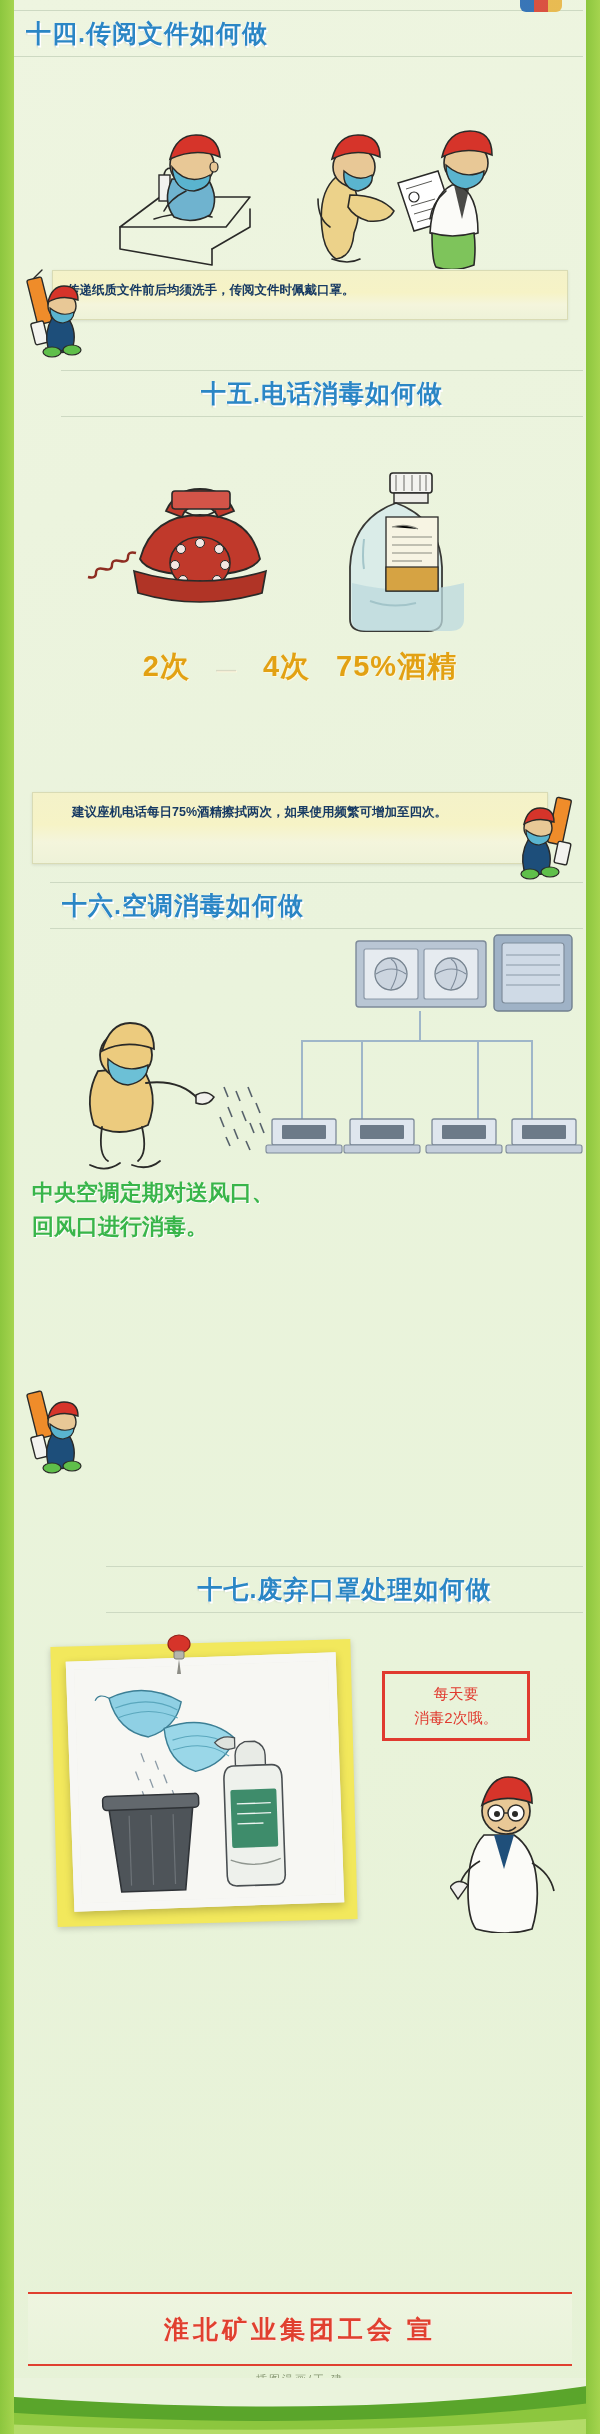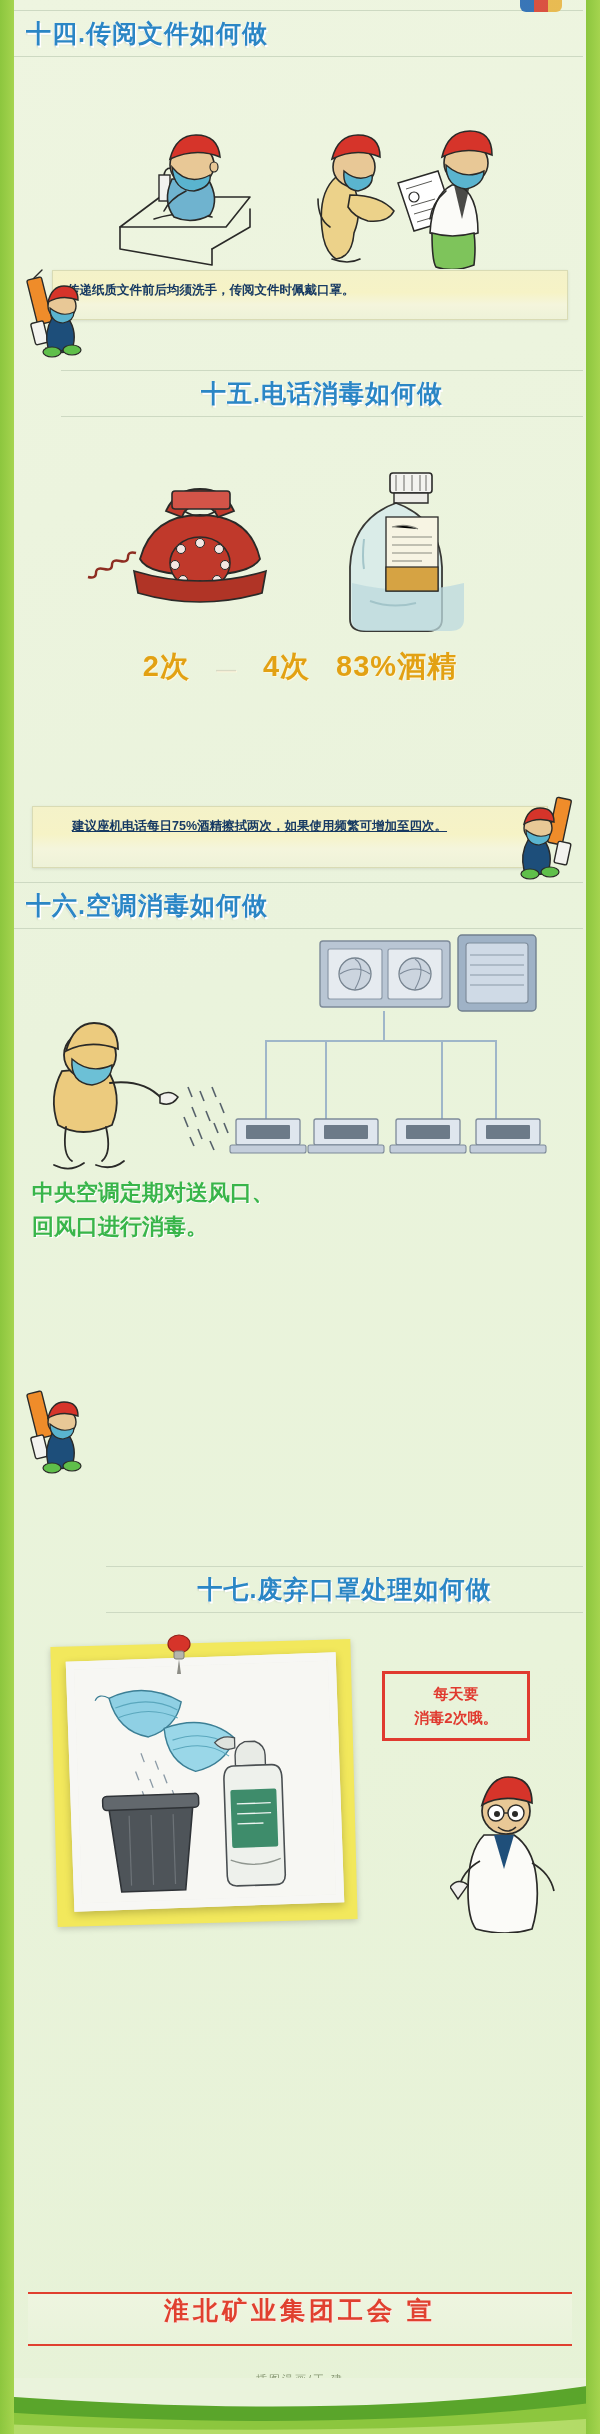--- a/index.html
+++ b/index.html
@@ -73,30 +73,30 @@
     position: relative; background: #f2f2ee;
     border: 8px solid #f7f7f4;
     box-shadow: 0 3px 9px rgba(0,0,0,.22);
   }
   .yellow-sheet {
     position: absolute; background: #f2e85c; box-shadow: 0 2px 6px rgba(0,0,0,.18);
   }
   .pin { position: absolute; width: 34px; height: 42px; }
   .red-callout {
     position: absolute; border: 3px solid #e03a2f; background: rgba(255,255,255,.0);
-    color: #e03a2f; font-weight: bold; font-size: 15px; line-height: 1.6;
+    color: #e03a2f; font-weight: normal; font-size: 15px; line-height: 1.6;
     padding: 8px 10px; text-align: center;
   }
 
   
   .footer-wrap { position: absolute; left: 0; right: 0; bottom: 0; height: 150px; }
   .footer-band {
-    position: absolute; left: 14px; right: 14px; top: 8px; height: 54px;
+    position: absolute; left: 14px; right: 14px; top: 8px; height: 74px;
     border-top: 2px solid #e0402f; border-bottom: 2px solid #e0402f;
-    display: flex; align-items: flex-start; justify-content: center;
+    display: flex; align-items: center; justify-content: center;
     background: linear-gradient(180deg,#eef5e0,#e9f3da);
   }
   .footer-title {
     color: #e0402f; font-size: 25px; font-weight: bold; letter-spacing: 4px;
     text-shadow: 1px 1px 0 #ffe9e4;
   }
   .credit { position: absolute; left: 0; right: 0; top: 88px; text-align: center;
     color: #8a9a76; font-size: 11px; letter-spacing: 2px; }
   .footer-swoosh { position: absolute; left: 0; right: 0; bottom: 0; height: 56px; overflow: hidden; }
 
@@ -250,42 +250,42 @@
               <path d="M356 168 q22 8 46 2"></path>
             </g>
           </g>
         </svg>
       </div>
 
       <div class="bigrow" style="margin-top:4px;text-align:right;">
         <span>2次</span>
         <span class="dash">—</span>
         <span>4次</span>
-        <span>83%酒精</span>
-      </div>
-
-      <div class="note" style="position:absolute;left:18px;right:38px;top:444px;height:62px;text-decoration:underline;">
+        <span>75%酒精</span>
+      </div>
+
+      <div class="note" style="position:absolute;left:18px;right:38px;top:430px;height:72px;">
         <p>建议座机电话每日75%酒精擦拭两次，如果使用频繁可增加至四次。</p>
       </div>
 
       <div class="mascot" style="right:0px;top:422px;">
         <svg width="74" height="96" viewBox="0 0 74 96">
           <rect x="40" y="14" width="15" height="46" rx="2" fill="#ef8c2a" stroke="#2a2a28" stroke-width="1.4" transform="rotate(12 47 37)"></rect>
           <rect x="44" y="58" width="13" height="22" rx="2" fill="#f3f3ef" stroke="#2a2a28" stroke-width="1.4" transform="rotate(12 50 69)"></rect>
           <path d="M16 56 q-8 14 -4 30 q12 8 24 2 q6 -18 -4 -32 z" fill="#1d4e7a" stroke="#2a2a28" stroke-width="1.4"></path>
           <ellipse cx="26" cy="44" rx="14" ry="13" fill="#e8c896" stroke="#2a2a28" stroke-width="1.4"></ellipse>
           <path d="M12 40 q4 -16 16 -16 q14 0 14 14 q-16 -6 -30 2 z" fill="#d6342a" stroke="#2a2a28" stroke-width="1.4"></path>
           <path d="M14 46 q12 10 24 4 q0 9 -11 11 q-13 -1 -13 -15 z" fill="#5ab4cf" stroke="#2a2a28" stroke-width="1.2"></path>
           <ellipse cx="18" cy="90" rx="9" ry="5" fill="#5fbf4a" stroke="#2a2a28" stroke-width="1.2"></ellipse>
           <ellipse cx="38" cy="88" rx="9" ry="5" fill="#5fbf4a" stroke="#2a2a28" stroke-width="1.2"></ellipse>
         </svg>
       </div>
     </div>
 
-    <div style="position:absolute;left:0;right:0;top:876px;height:680px;">
+    <div style="position:absolute;left:0;right:0;top:876px;height:680px;padding-left:36px;">
       <div class="sec-head" style="padding-top:6px;">
         <div class="rule"></div>
         <div class="sec-title left" style="margin-top:6px;">十六.空调消毒如何做</div>
         <div class="rule" style="margin-top:6px;"></div>
       </div>
 
       <div class="illus" style="height:300px;">
         <svg width="572" height="300" viewBox="0 0 572 300">
 
           <rect x="306" y="10" width="130" height="66" rx="3" fill="#b9c6d4" stroke="#7d8a99" stroke-width="1.4"></rect>

